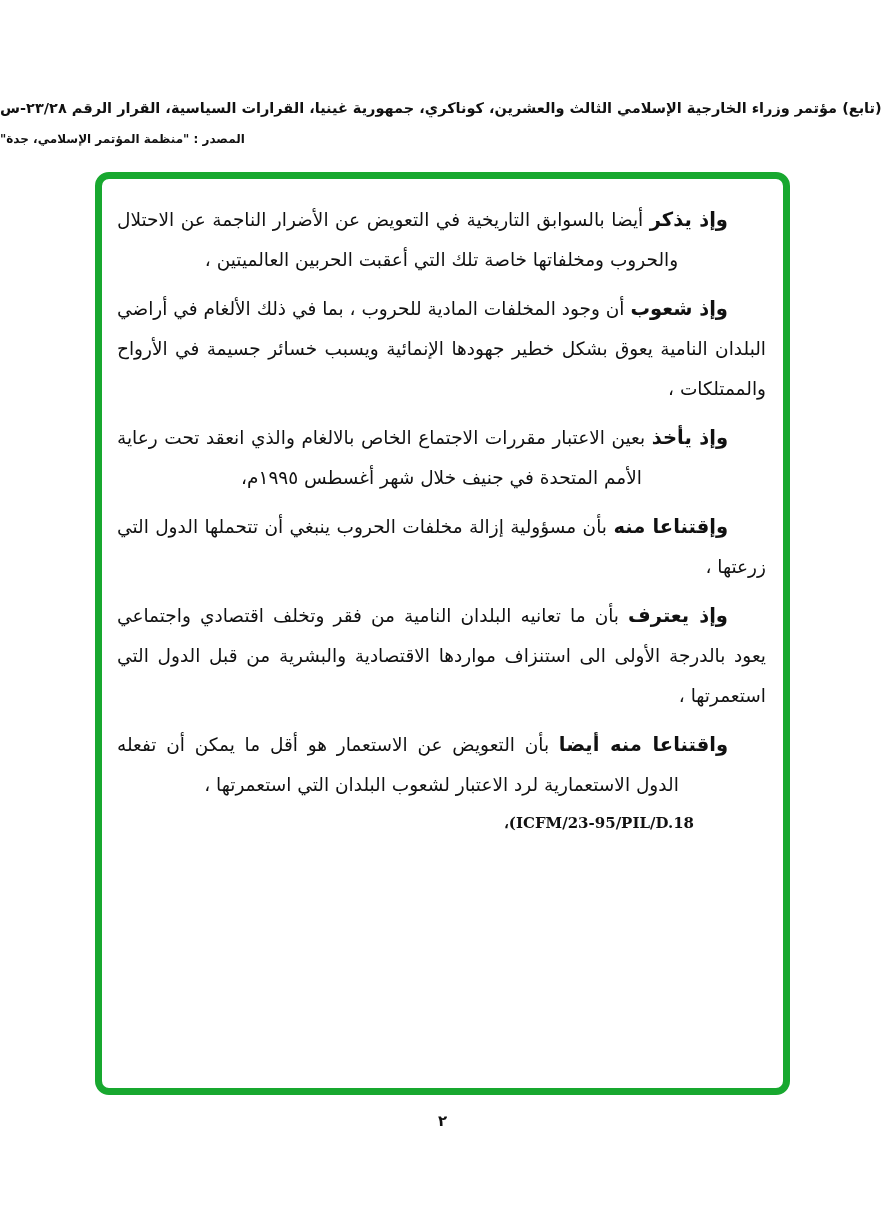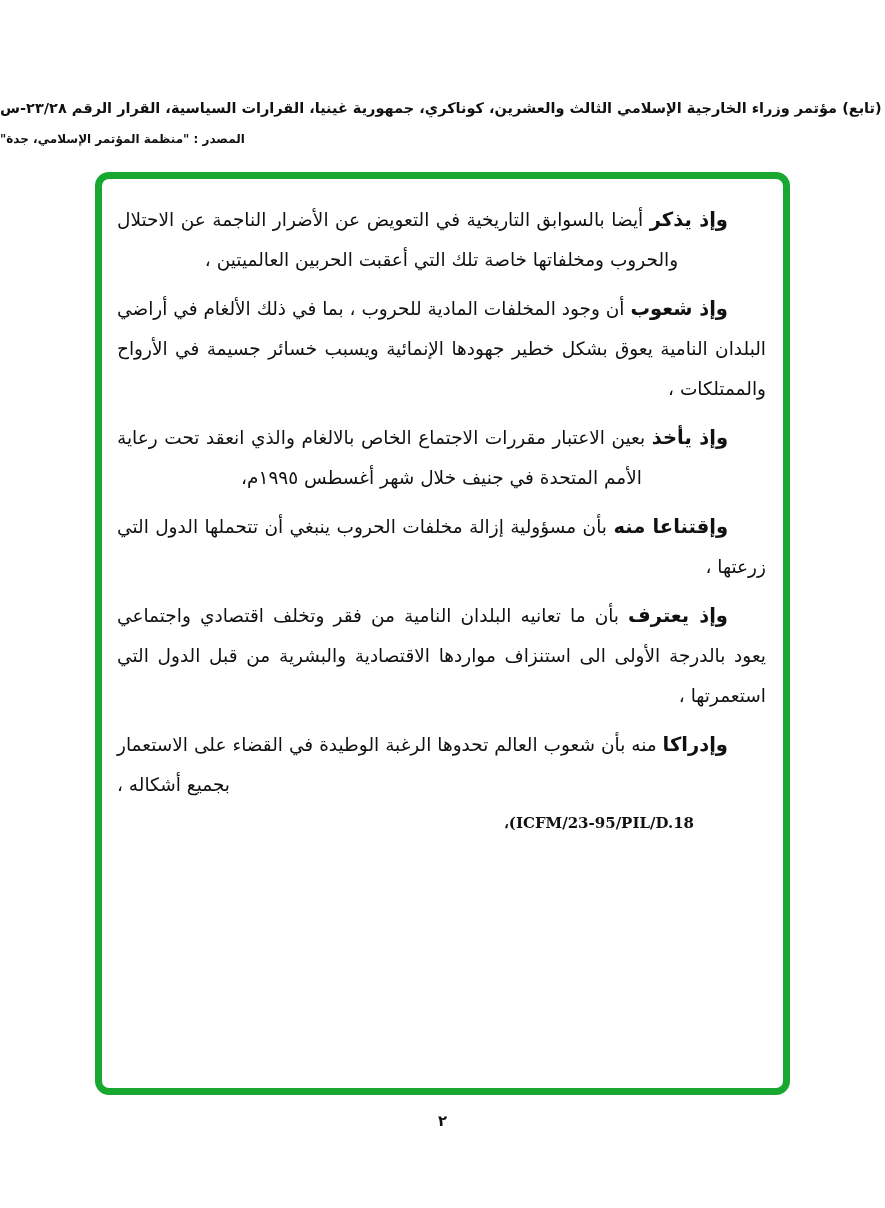--- a/index.html
+++ b/index.html
@@ -91,20 +91,20 @@
   </div>
 
   <div class="highlight-box">
     <div class="text-area">
 
       <p class="para para-0"><b class="lead">وإذ يذكر</b><span> أيضا بالسوابق التاريخية في التعويض عن الأضرار الناجمة عن الاحتلال والحروب ومخلفاتها خاصة تلك التي أعقبت الحربين العالميتين ،</span></p>
         <p class="para para-1"><b class="lead">وإذ شعوب</b><span> أن وجود المخلفات المادية للحروب ، بما في ذلك الألغام في أراضي البلدان النامية يعوق بشكل خطير جهودها الإنمائية ويسبب خسائر جسيمة في الأرواح والممتلكات ،</span></p>
         <p class="para para-2"><b class="lead">وإذ يأخذ</b><span> بعين الاعتبار مقررات الاجتماع الخاص بالالغام والذي انعقد تحت رعاية الأمم المتحدة في جنيف خلال شهر أغسطس ١٩٩٥م،</span></p>
         <p class="para para-3"><b class="lead">وإقتناعا منه</b><span> بأن مسؤولية إزالة مخلفات الحروب ينبغي أن تتحملها الدول التي زرعتها ،</span></p>
         <p class="para para-4"><b class="lead">وإذ يعترف</b><span> بأن ما تعانيه البلدان النامية من فقر وتخلف اقتصادي واجتماعي يعود بالدرجة الأولى الى استنزاف مواردها الاقتصادية والبشرية من قبل الدول التي استعمرتها ،</span></p>
-        <p class="para para-7"><b class="lead">وإدراكا</b><span> منه بأن شعوب العالم تحدوها الرغبة الوطيدة في القضاء على الاستعمار بجميع أشكاله ،</span></p>
+        <p class="para para-6"><b class="lead">واقتناعا منه أيضا</b><span> بأن التعويض عن الاستعمار هو أقل ما يمكن أن تفعله الدول الاستعمارية لرد الاعتبار لشعوب البلدان التي استعمرتها ،</span></p>
         <div class="doc-ref">،(ICFM/23-95/PIL/D.18</div>
     </div>
   </div>
 
   <div class="page-number">٢</div>
 
 </div>
 
 </body></html>

